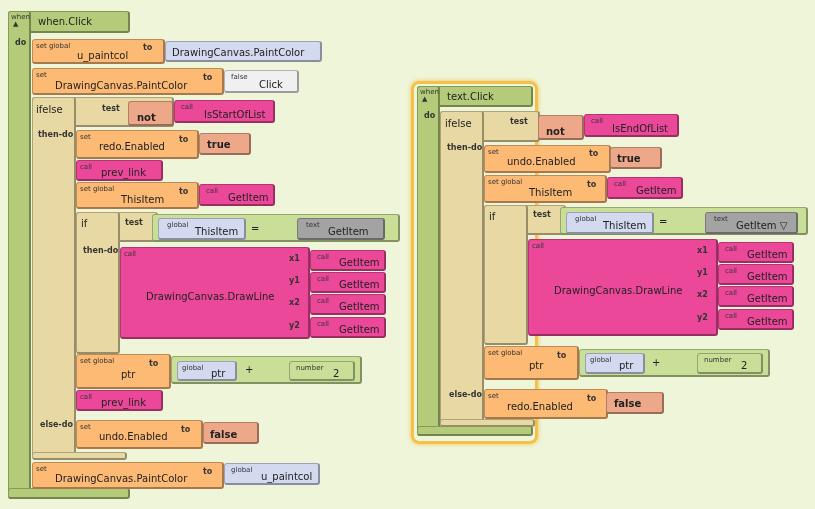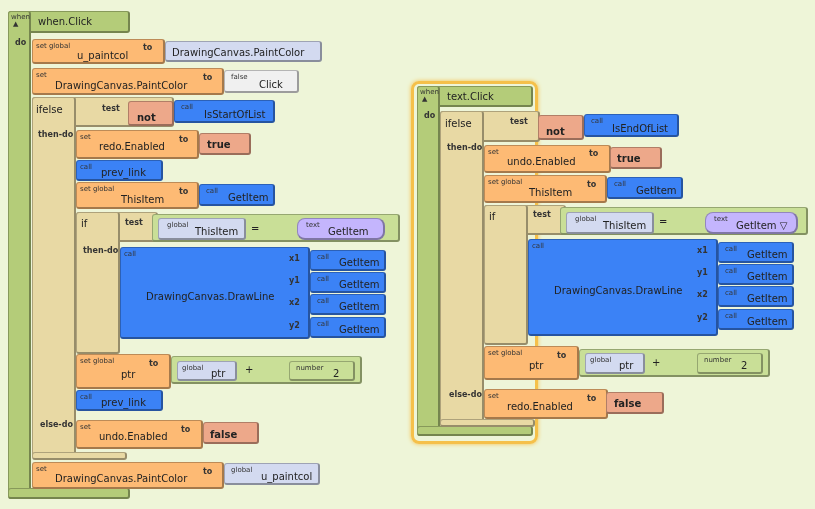--- a/index.html
+++ b/index.html
@@ -1,25 +1,25 @@
 <!DOCTYPE html>
 <html><head>
 <meta charset="utf-8">
 <style>
 html,body{margin:0;padding:0;}
 body{width:815px;height:509px;background:#eef5d8;position:relative;overflow:hidden;font-family:"DejaVu Sans",sans-serif;}
 .b{position:absolute;box-sizing:border-box;border:1px solid rgba(0,0,0,0.25);border-right:2px solid rgba(0,0,0,0.35);border-bottom:2px solid rgba(0,0,0,0.35);border-radius:3px;}
 .ev{background:#b4cc79;}
 .ctl{background:#e8d9a4;}
 .set{background:#fdba74;}
-.call{background:#3b82f6;}
+.call{background:#ec4899;}
 .gl{background:#d3daf0;}
 .lo{background:#eda88a;font-weight:bold;}
 .op{background:#c9df97;}
-.tx{background:#c4b5fd;border-radius:8px;}
+.tx{background:#a3a3a3;}
 .col{background:#f0f0f0;}
 .sm{position:absolute;font-size:7px;color:#333;}
 .lb{position:absolute;font-size:10px;color:#222;}
 .kw{position:absolute;font-size:8px;font-weight:bold;color:#333;}
 .hl{position:absolute;border:3px solid #f5c04a;border-radius:8px;box-shadow:0 0 4px #f5c04a;}
 </style>
 </head>
 <body>
 
 <div>

